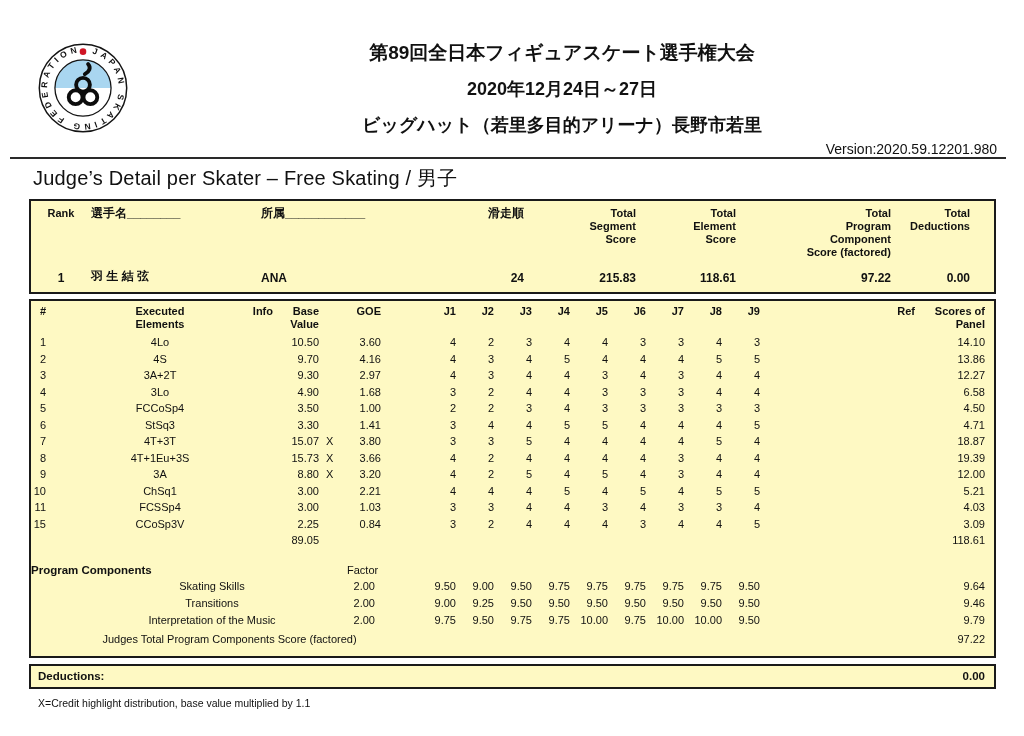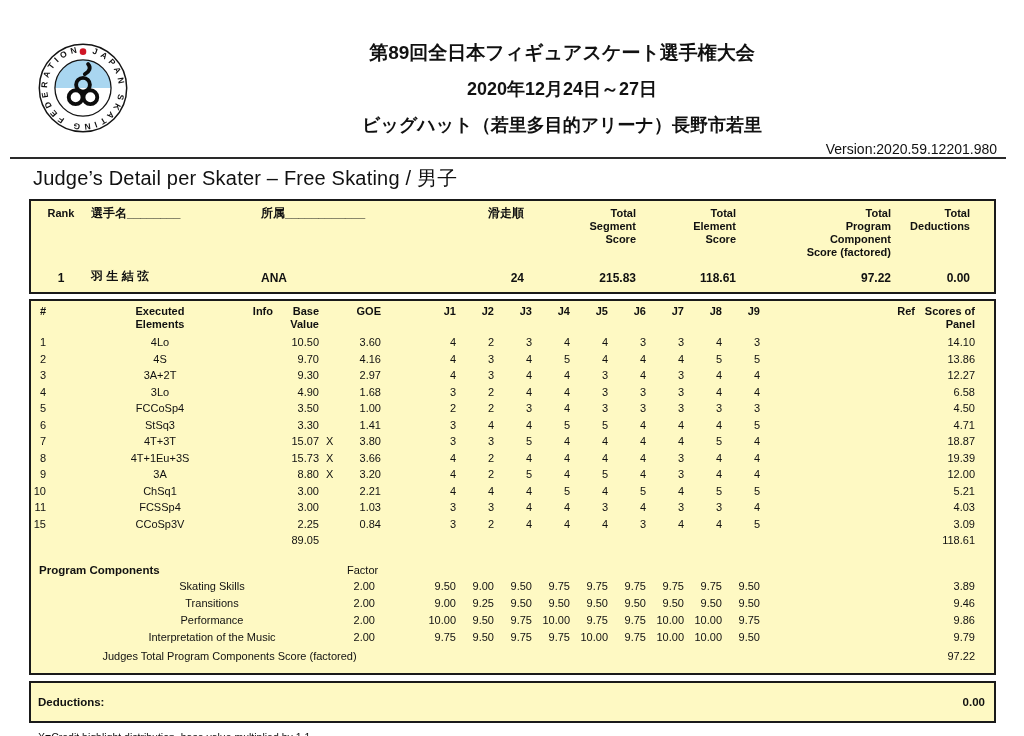--- a/index.html
+++ b/index.html
@@ -35,29 +35,29 @@
   .d-table td{line-height:16.5px;}
   .t-num{text-align:right;padding-right:3px;}
   .t-name{text-align:center;padding-left:28px;}
   .t-info{text-align:right;padding-right:3px;}
   .t-base{text-align:right;padding-right:2px;}
   .t-x{text-align:left;padding-left:5px;}
   .t-goe{text-align:right;padding-right:1px;}
   .t-factor{text-align:right;padding-right:7px;}
   .t-j{text-align:right;}
   .t-ref{text-align:right;padding-right:2px;}
-  .t-panel{text-align:right;padding-right:19px;}
+  .t-panel{text-align:right;padding-right:9px;}
   .t-compname{text-align:center;padding-left:28px;}
   .total-row td{line-height:16.5px;}
   .pc-header-row td{padding-top:13px;line-height:16.5px;}
-  .pc-title{font-weight:bold;text-align:left;padding-left:8px;font-size:11.5px;}
+  .pc-title{font-weight:bold;text-align:left;font-size:11.5px;}
   .comp-body td{line-height:17px;}
   .jt-row td{padding-top:2px;padding-bottom:8px;line-height:16.5px;}
   
-  .deductions-box{margin-top:6px;display:flex;justify-content:space-between;align-items:center;height:42px;}
+  .deductions-box{margin-top:6px;display:flex;justify-content:space-between;align-items:center;height:25px;}
   .ded-label{font-weight:bold;font-size:11.5px;padding-left:7px;}
   .ded-value{font-weight:bold;font-size:11.5px;padding-right:9px;}
   .footnote{margin:8px 0 0 38px;font-size:10.5px;line-height:12px;}
 </style>
 </head>
 <body>
 
 <div class="logo-wrap">
   <svg width="92" height="92" viewBox="0 0 100 100">
     <circle cx="50" cy="50" r="47.5" fill="#ffffff" stroke="#141414" stroke-width="1.6"></circle>
@@ -431,53 +431,37 @@
           <td class="t-j">9.50</td>
           <td class="t-j">9.00</td>
           <td class="t-j">9.50</td>
           <td class="t-j">9.75</td>
           <td class="t-j">9.75</td>
           <td class="t-j">9.75</td>
           <td class="t-j">9.75</td>
           <td class="t-j">9.75</td>
           <td class="t-j">9.50</td>
           <td class="t-ref"></td>
-          <td class="t-panel">3.89</td>
+          <td class="t-panel">9.64</td>
         </tr>
         <tr>
           <td class="t-num"></td>
           <td class="t-compname" colspan="4">Transitions</td>
           <td class="t-factor">2.00</td>
           <td class="t-j">9.00</td>
           <td class="t-j">9.25</td>
           <td class="t-j">9.50</td>
           <td class="t-j">9.50</td>
           <td class="t-j">9.50</td>
           <td class="t-j">9.50</td>
           <td class="t-j">9.50</td>
           <td class="t-j">9.50</td>
           <td class="t-j">9.50</td>
           <td class="t-ref"></td>
           <td class="t-panel">9.46</td>
-        </tr>
-        <tr>
-          <td class="t-num"></td>
-          <td class="t-compname" colspan="4">Performance</td>
-          <td class="t-factor">2.00</td>
-          <td class="t-j">10.00</td>
-          <td class="t-j">9.50</td>
-          <td class="t-j">9.75</td>
-          <td class="t-j">10.00</td>
-          <td class="t-j">9.75</td>
-          <td class="t-j">9.75</td>
-          <td class="t-j">10.00</td>
-          <td class="t-j">10.00</td>
-          <td class="t-j">9.75</td>
-          <td class="t-ref"></td>
-          <td class="t-panel">9.86</td>
         </tr>
         <tr>
           <td class="t-num"></td>
           <td class="t-compname" colspan="4">Interpretation of the Music</td>
           <td class="t-factor">2.00</td>
           <td class="t-j">9.75</td>
           <td class="t-j">9.50</td>
           <td class="t-j">9.75</td>
           <td class="t-j">9.75</td>
           <td class="t-j">10.00</td>

